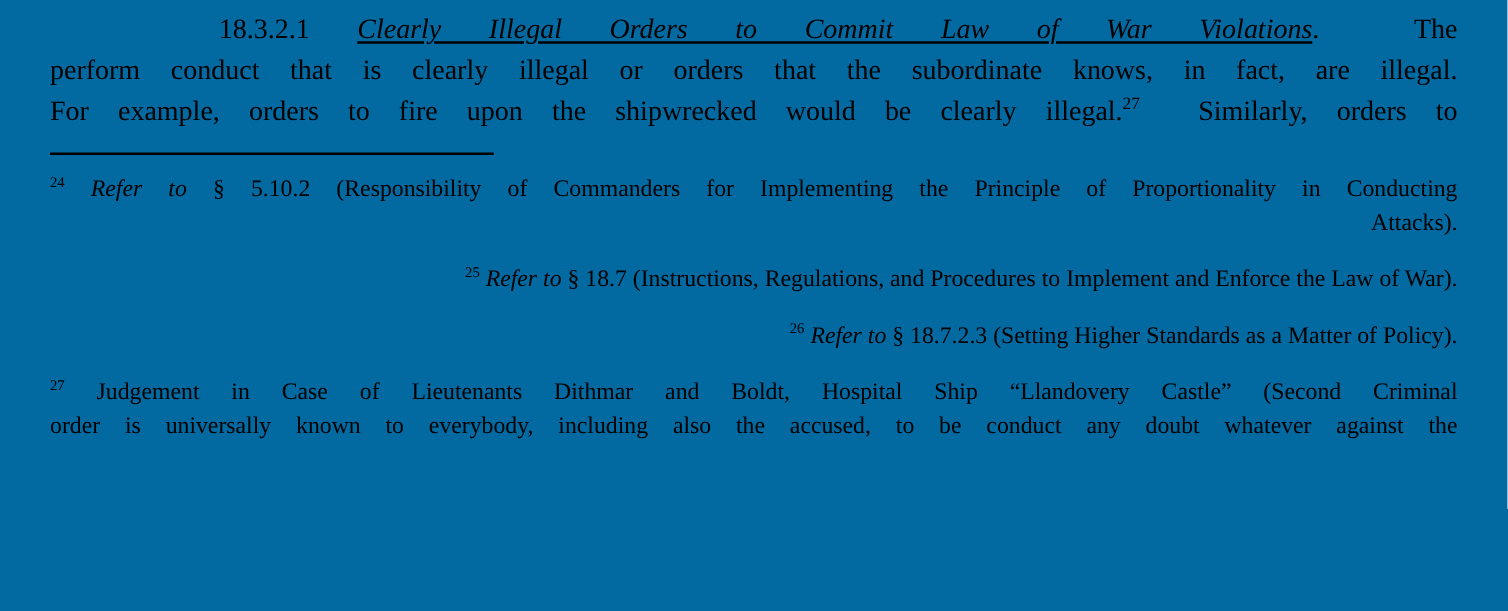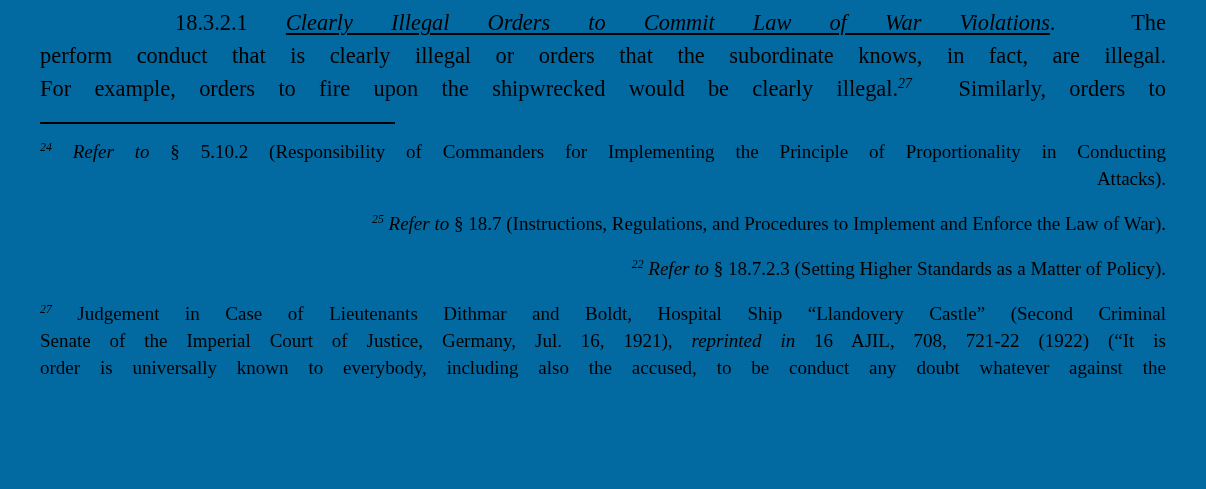--- a/index.html
+++ b/index.html
@@ -34,21 +34,20 @@
   .heading-italic {
     font-style: italic;
     text-decoration: underline;
     text-decoration-thickness: 1.5px;
     text-underline-offset: 3px;
   }
   sup.fnref {
     font-size: 0.62em;
     line-height: 0;
     vertical-align: super;
-    font-style: italic;
   }
   
   .fn-separator {
     margin-top: 17px;
     margin-bottom: 14px;
     width: 355px;
     border-top: 2px solid #000000;
     height: 0;
   }
   
@@ -91,24 +90,23 @@
       <div class="footnote">
         <div class="fline just"><sup class="fnref">24</sup><span class="it"> Refer to</span><span> § 5.10.2 (Responsibility of Commanders for Implementing the Principle of Proportionality in Conducting</span></div>
         <div class="fline left">Attacks).</div>
       </div>
 
       <div class="footnote">
         <div class="fline left"><sup class="fnref">25</sup><span class="it"> Refer to</span><span> § 18.7 (Instructions, Regulations, and Procedures to Implement and Enforce the Law of War).</span></div>
       </div>
 
       <div class="footnote">
-        <div class="fline left"><sup class="fnref">22</sup><span class="it"> Refer to</span><span> § 18.7.2.3 (Setting Higher Standards as a Matter of Policy).</span></div>
+        <div class="fline left"><sup class="fnref">26</sup><span class="it"> Refer to</span><span> § 18.7.2.3 (Setting Higher Standards as a Matter of Policy).</span></div>
       </div>
 
       <div class="footnote">
         <div class="fline just"><sup class="fnref">27</sup><span> Judgement in Case of Lieutenants Dithmar and Boldt, Hospital Ship “Llandovery Castle” (Second Criminal</span></div>
-        <div class="fline just"><span>Senate of the Imperial Court of Justice, Germany, Jul. 16, 1921), </span><span class="it">reprinted in</span><span> 16 AJIL, 708, 721-22 (1922) (“It is</span></div>
         <div class="fline just">order is universally known to everybody, including also the accused, to be conduct any doubt whatever against the</div>
       </div>
 
     </div>
   </div>
 </div>
 
 </body></html>

